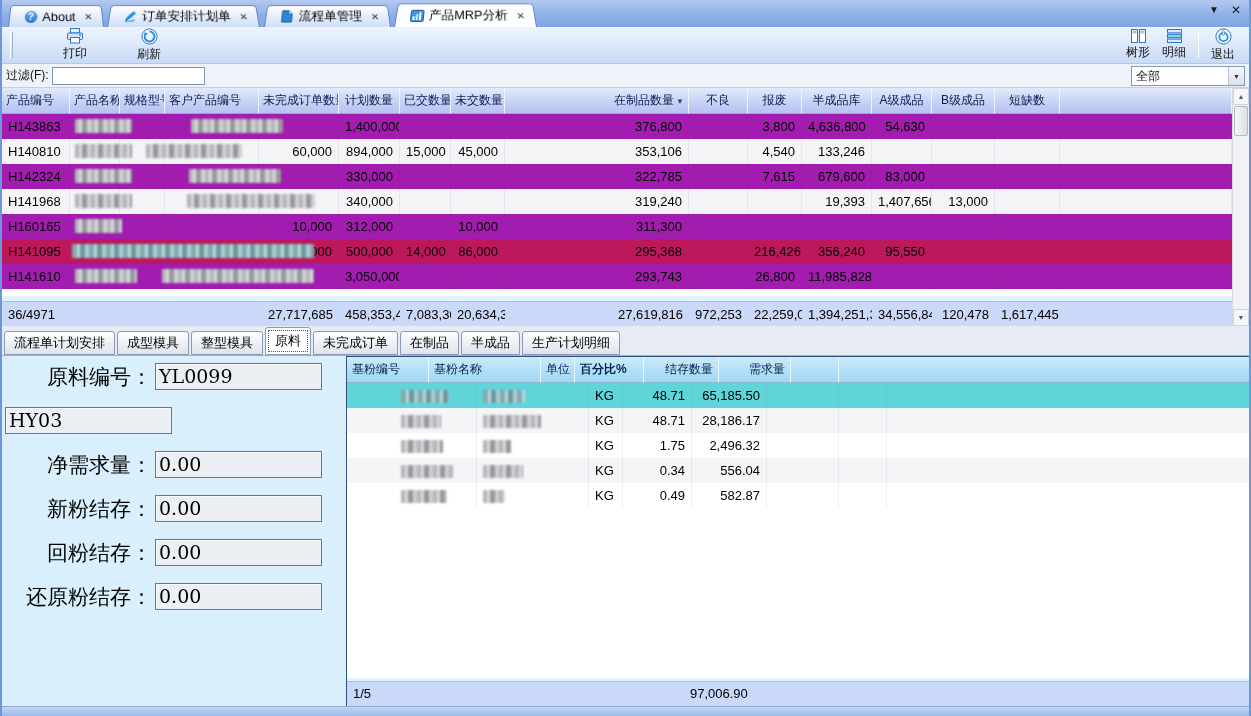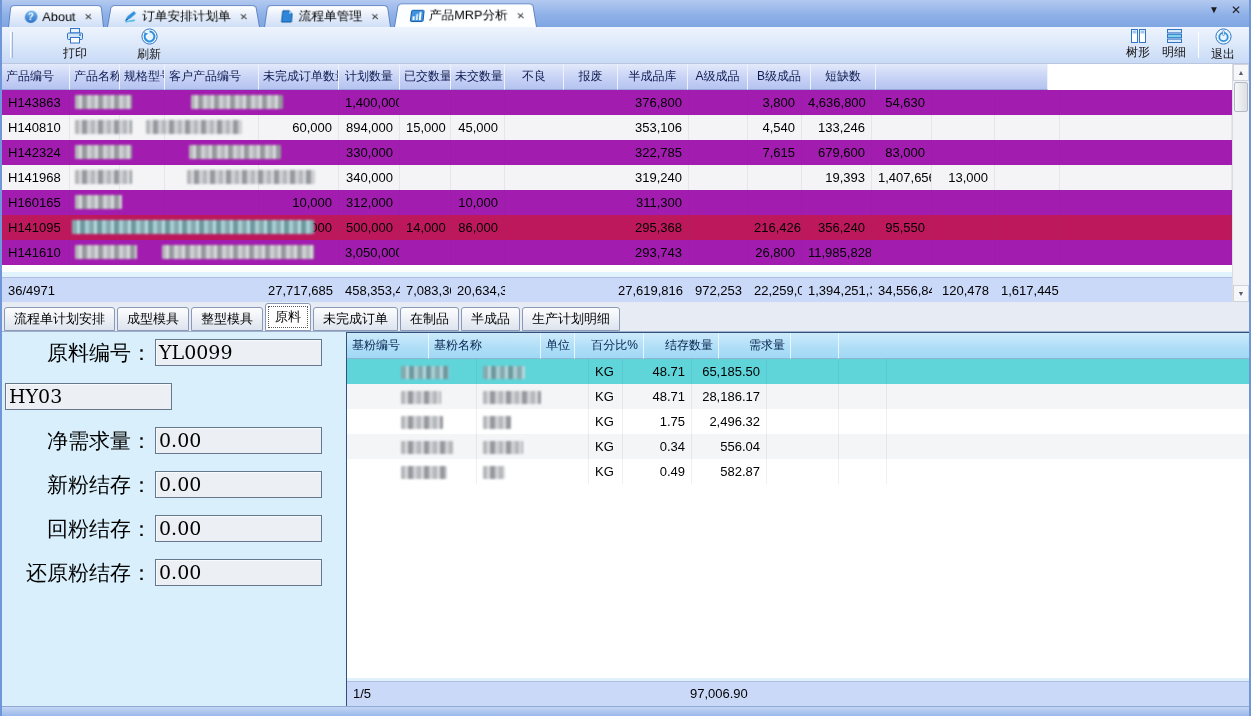--- a/index.html
+++ b/index.html
@@ -221,32 +221,41 @@
               <circle cx="8.5" cy="8.5" r="7.6" fill="#eaf4fd" stroke="#2f74c9"></circle>
               <circle cx="8.5" cy="9" r="4.2" fill="none" stroke="#2f90da" stroke-width="1.8"></circle>
               <rect x="7.6" y="2.6" width="1.8" height="5" rx="0.9" fill="#eaf4fd" stroke="#2f74c9" stroke-width="0.6"></rect>
             </svg>
         </span>
         <span>退出</span>
       </div>
     </div>
   </div>
 
+  <div class="filterbar">
+    <span>过滤(F):</span>
+    <input value="" style="">
+    <div class="combo">
+      <span class="cval">全部</span>
+      <span class="carrow">▼</span>
+    </div>
+  </div>
 
   <div class="tablewrap">
     <div style="width:1230px;">
       <div class="mt-header" id="mt-header">
           <div class="mth" style="width: 68px; text-align: left;">产品编号</div>
           <div class="mth" style="width: 50px; text-align: left;">产品名称</div>
           <div class="mth" style="width: 45px; text-align: left;">规格型号</div>
           <div class="mth" style="width: 94px; text-align: left;">客户产品编号</div>
           <div class="mth" style="width: 80px; text-align: center;">未完成订单数量</div>
           <div class="mth" style="width: 61px; text-align: center;">计划数量</div>
           <div class="mth" style="width: 51px; ">已交数量</div>
           <div class="mth" style="width: 54px; text-align: center;">未交数量</div>
+          <div class="mth" style="width: 184px; text-align: right;">在制品数量<span class="sortarrow">▼</span></div>
           <div class="mth" style="width: 59px; text-align: center;">不良</div>
           <div class="mth" style="width: 54px; text-align: center;">报废</div>
           <div class="mth" style="width: 70px; text-align: center;">半成品库</div>
           <div class="mth" style="width: 60px; text-align: center;">A级成品</div>
           <div class="mth" style="width: 63px; text-align: center;">B级成品</div>
           <div class="mth" style="width: 65px; text-align: center;">短缺数</div>
           <div class="mth" style="width: 172px; text-align: left;"></div>
         </div>
       <div class="mt-body" id="mt-body">
           <div class="trow">
@@ -447,21 +456,21 @@
         <div class="frow">
           <div class="flabel">还原粉结存：</div>
           <div class="fbox">0.00</div>
         </div>
       </div>
     <div class="btable">
       <div class="bt-header" id="bt-header">
           <div class="bth" style="width: 82px; text-align: left;">基粉编号</div>
           <div class="bth" style="width: 112px; text-align: left;">基粉名称</div>
           <div class="bth" style="width: 34px; text-align: left;">单位</div>
-          <div class="bth" style="width: 69px; text-align: right;">百分比%</div>
+          <div class="bth" style="width: 69px;  font-weight: bold;">百分比%</div>
           <div class="bth" style="width: 75px; text-align: right;">结存数量</div>
           <div class="bth" style="width: 72px; text-align: right;">需求量</div>
           <div class="bth" style="width: 48px; text-align: left;"></div>
           <div class="bth" style="flex: 1 1 0%; border-right: none; text-align: left;"></div>
         </div>
       <div class="bt-body" id="bt-body">
           <div class="brow sel">
             <div class="bc" style="width: 82px;"><span class="cellblur" style="width: 48px;"></span></div>
             <div class="bc" style="width: 112px;"><span class="cellblur" style="width: 42px;"></span></div>
             <div class="bc" style="width: 34px;">KG</div>

